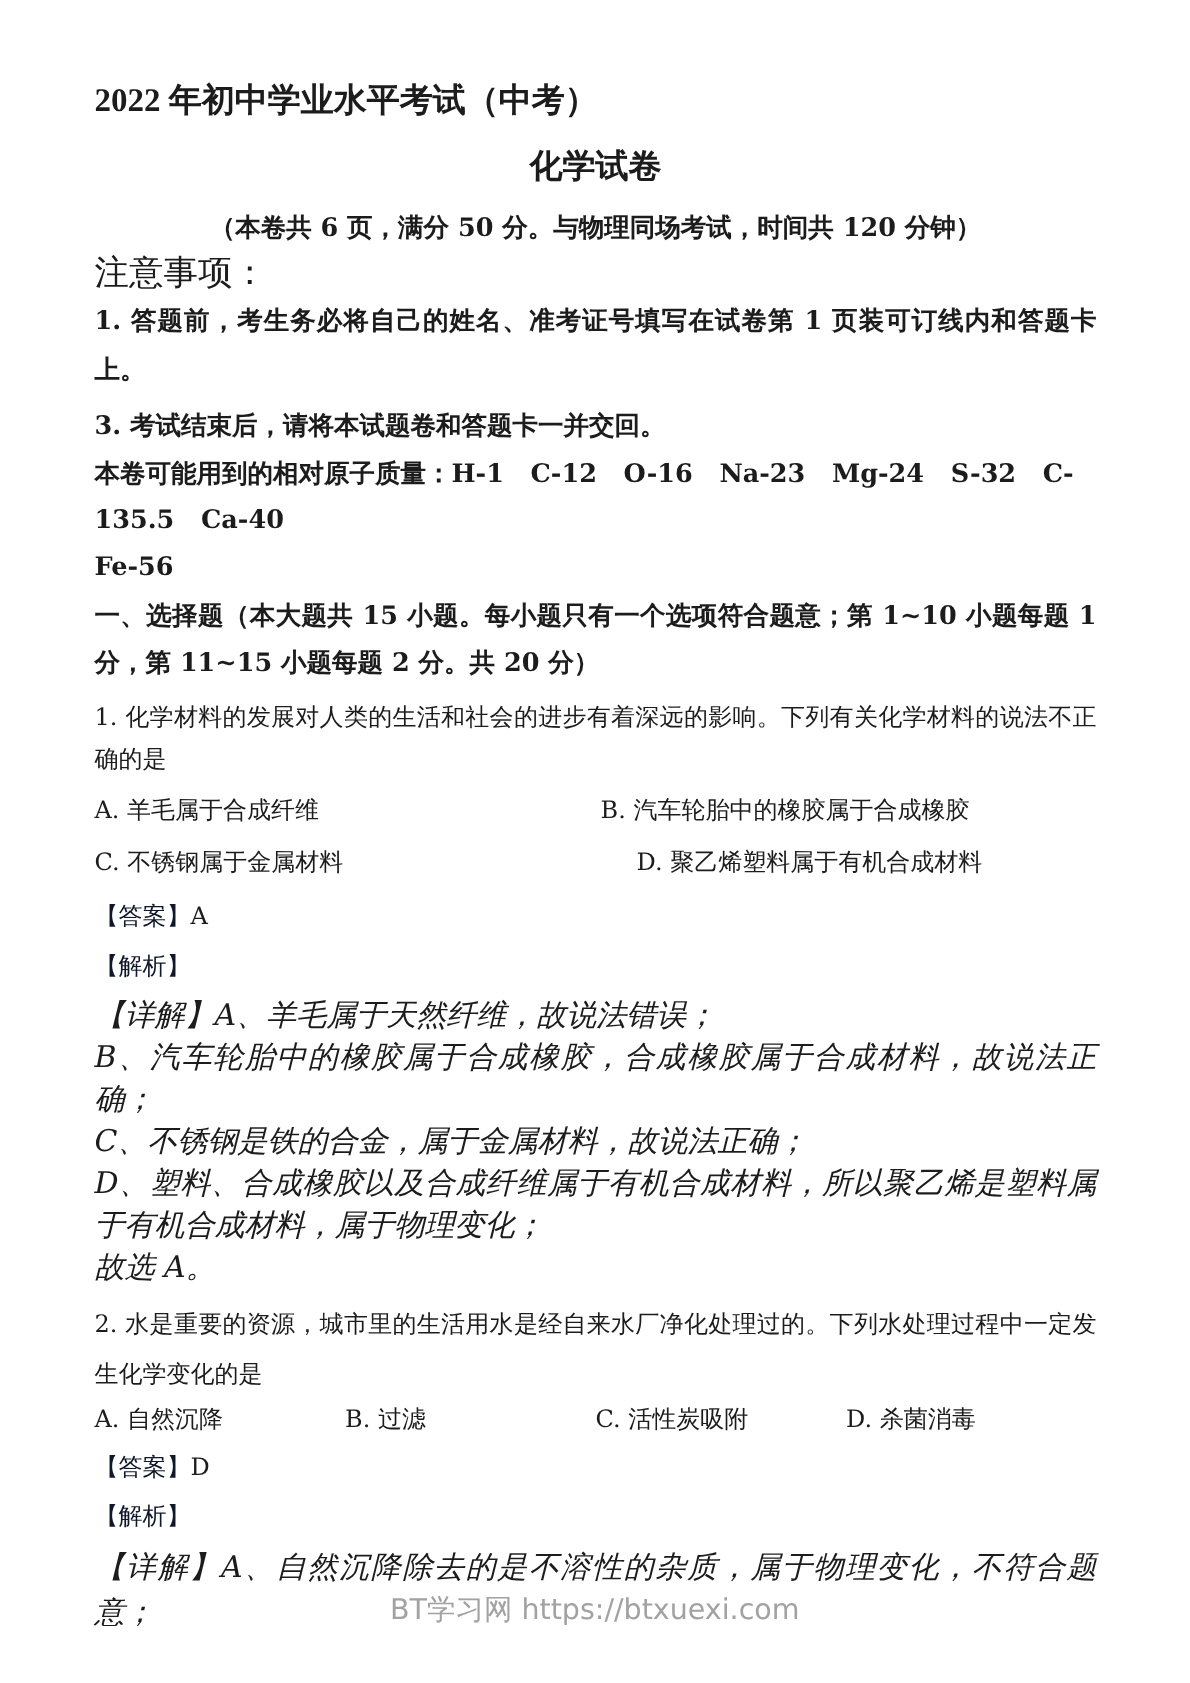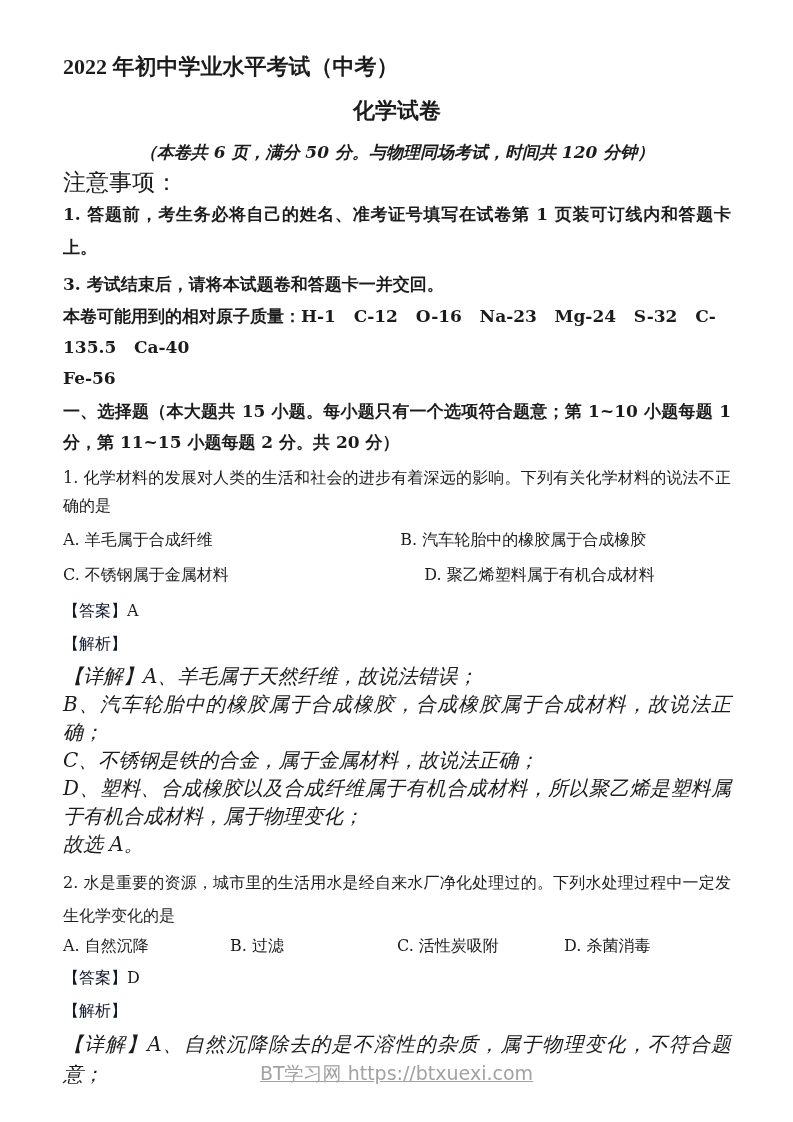--- a/index.html
+++ b/index.html
@@ -30,21 +30,20 @@
     line-height: 30px;
     font-weight: bold;
     font-family: "Liberation Serif", serif;
   }
   .info-line {
     margin: 14px 0 0 0;
     text-align: center;
     font-size: 17px;
     line-height: 24px;
     font-weight: bold;
-    font-style: italic;
   }
   .notice-heading {
     margin: 6px 0 0 0;
     font-size: 23px;
     line-height: 24px;
     font-weight: normal;
   }
   .notice-item {
     margin: 4px 0 0 0;
     font-size: 17px;
@@ -114,21 +113,20 @@
     position: absolute;
     left: 0;
     top: 1060px;
     width: 100%;
     text-align: center;
     font-family: "DejaVu Sans", "Liberation Sans", sans-serif;
     font-size: 19px;
     line-height: 26px;
     color: #a2a2a2;
     font-weight: normal;
-    text-decoration: underline;
   }
 </style>
 </head>
 <body>
 
 <div class="page">
 
   <h1 class="title">2022 年初中学业水平考试（中考）</h1>
   <h2 class="subtitle">化学试卷</h2>
   <p class="info-line">（本卷共 6 页，满分 50 分。与物理同场考试，时间共 120 分钟）</p>

